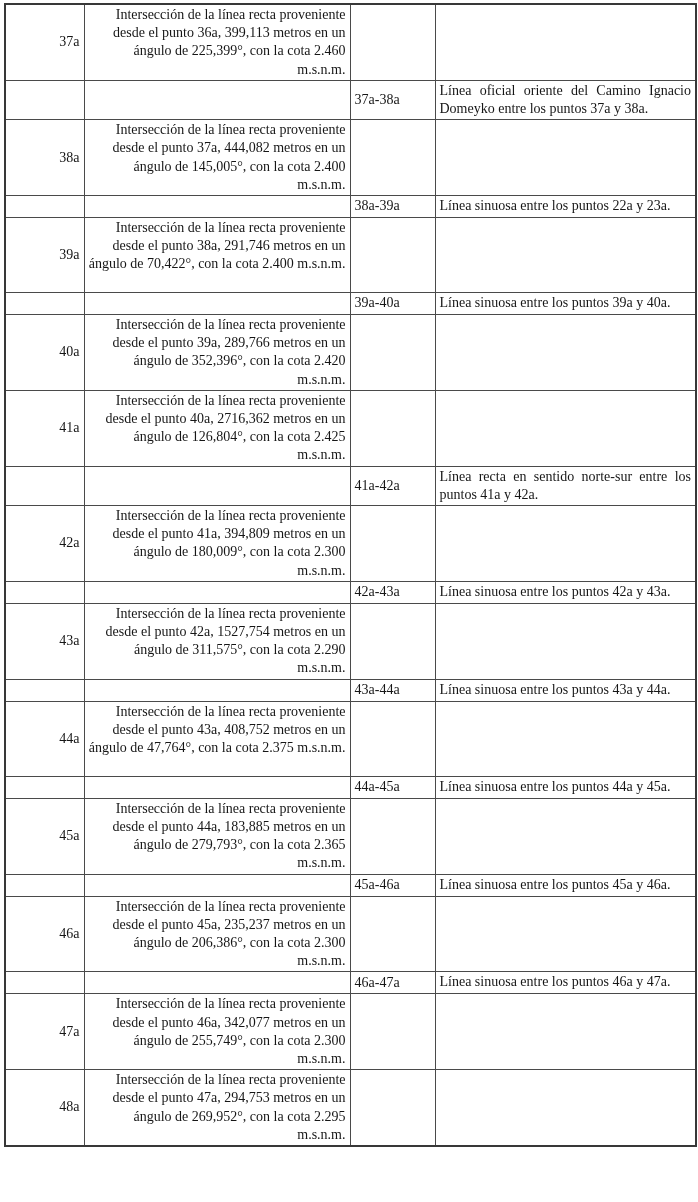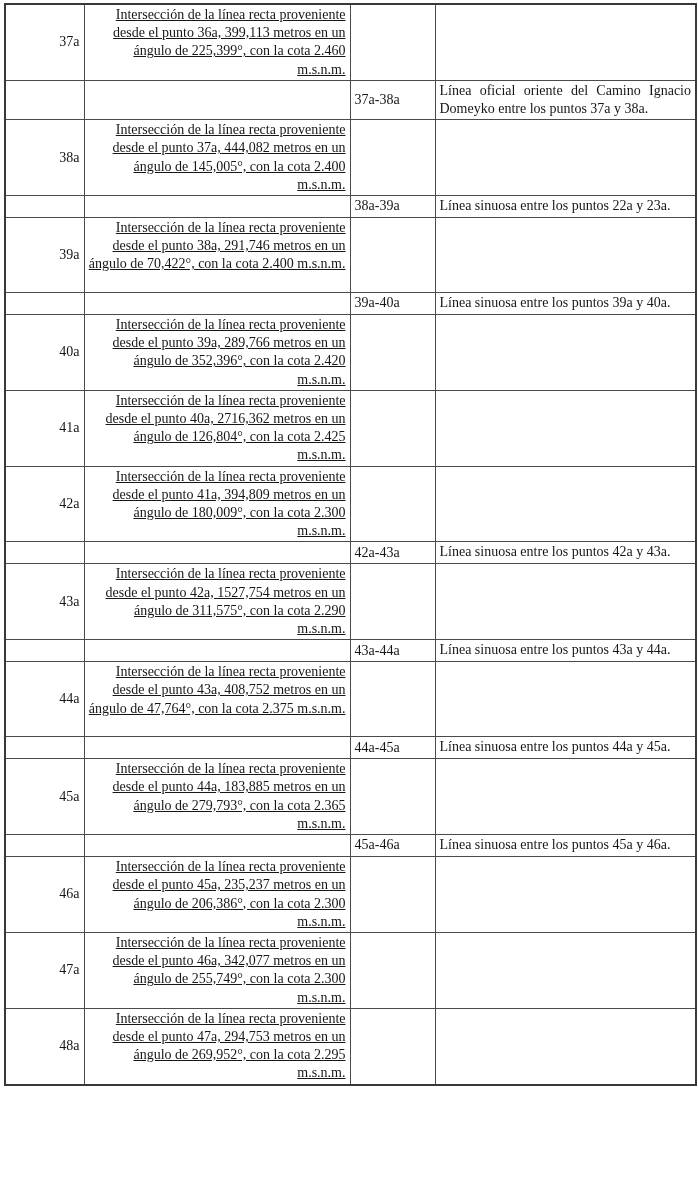--- a/index.html
+++ b/index.html
@@ -32,21 +32,20 @@
   tr.point-row td { height: 72px; text-align: right; }
   tr.seg-row td { height: 19px; }
   td.c1 {
     vertical-align: middle;
     font-size: 12px;
     text-align: left;
   }
   td.c2 {
     vertical-align: top;
     text-align: justify;
-    text-decoration: underline;
   }
   td.c3 {
     vertical-align: middle;
     text-align: left;
     margin-top: 36px;
   }
   td.c4 {
     vertical-align: top;
     text-align: justify;
   }
@@ -104,20 +103,26 @@
           <td class="c2">Intersección de la línea recta proveniente desde el punto 39a, 289,766 metros en un ángulo de 352,396°, con la cota 2.420 m.s.n.m.</td>
           <td class="c3"></td>
           <td class="c4"></td>
         </tr>
         <tr class="point-row">
           <td class="c1">41a</td>
           <td class="c2">Intersección de la línea recta proveniente desde el punto 40a, 2716,362 metros en un ángulo de 126,804°, con la cota 2.425 m.s.n.m.</td>
           <td class="c3"></td>
           <td class="c4"></td>
         </tr>
+        <tr class="seg-row">
+          <td class="c1"></td>
+          <td class="c2"></td>
+          <td class="c3">41a-42a</td>
+          <td class="c4">Línea recta en sentido norte-sur entre los puntos 41a y 42a.</td>
+        </tr>
         <tr class="point-row">
           <td class="c1">42a</td>
           <td class="c2">Intersección de la línea recta proveniente desde el punto 41a, 394,809 metros en un ángulo de 180,009°, con la cota 2.300 m.s.n.m.</td>
           <td class="c3"></td>
           <td class="c4"></td>
         </tr>
         <tr class="seg-row">
           <td class="c1"></td>
           <td class="c2"></td>
           <td class="c3">42a-43a</td>
@@ -158,20 +163,26 @@
           <td class="c2"></td>
           <td class="c3">45a-46a</td>
           <td class="c4">Línea sinuosa entre los puntos 45a y 46a.</td>
         </tr>
         <tr class="point-row">
           <td class="c1">46a</td>
           <td class="c2">Intersección de la línea recta proveniente desde el punto 45a, 235,237 metros en un ángulo de 206,386°, con la cota 2.300 m.s.n.m.</td>
           <td class="c3"></td>
           <td class="c4"></td>
         </tr>
+        <tr class="seg-row">
+          <td class="c1"></td>
+          <td class="c2"></td>
+          <td class="c3">46a-47a</td>
+          <td class="c4">Línea sinuosa entre los puntos 46a y 47a.</td>
+        </tr>
         <tr class="point-row">
           <td class="c1">47a</td>
           <td class="c2">Intersección de la línea recta proveniente desde el punto 46a, 342,077 metros en un ángulo de 255,749°, con la cota 2.300 m.s.n.m.</td>
           <td class="c3"></td>
           <td class="c4"></td>
         </tr>
         <tr class="point-row">
           <td class="c1">48a</td>
           <td class="c2">Intersección de la línea recta proveniente desde el punto 47a, 294,753 metros en un ángulo de 269,952°, con la cota 2.295 m.s.n.m.</td>
           <td class="c3"></td>

